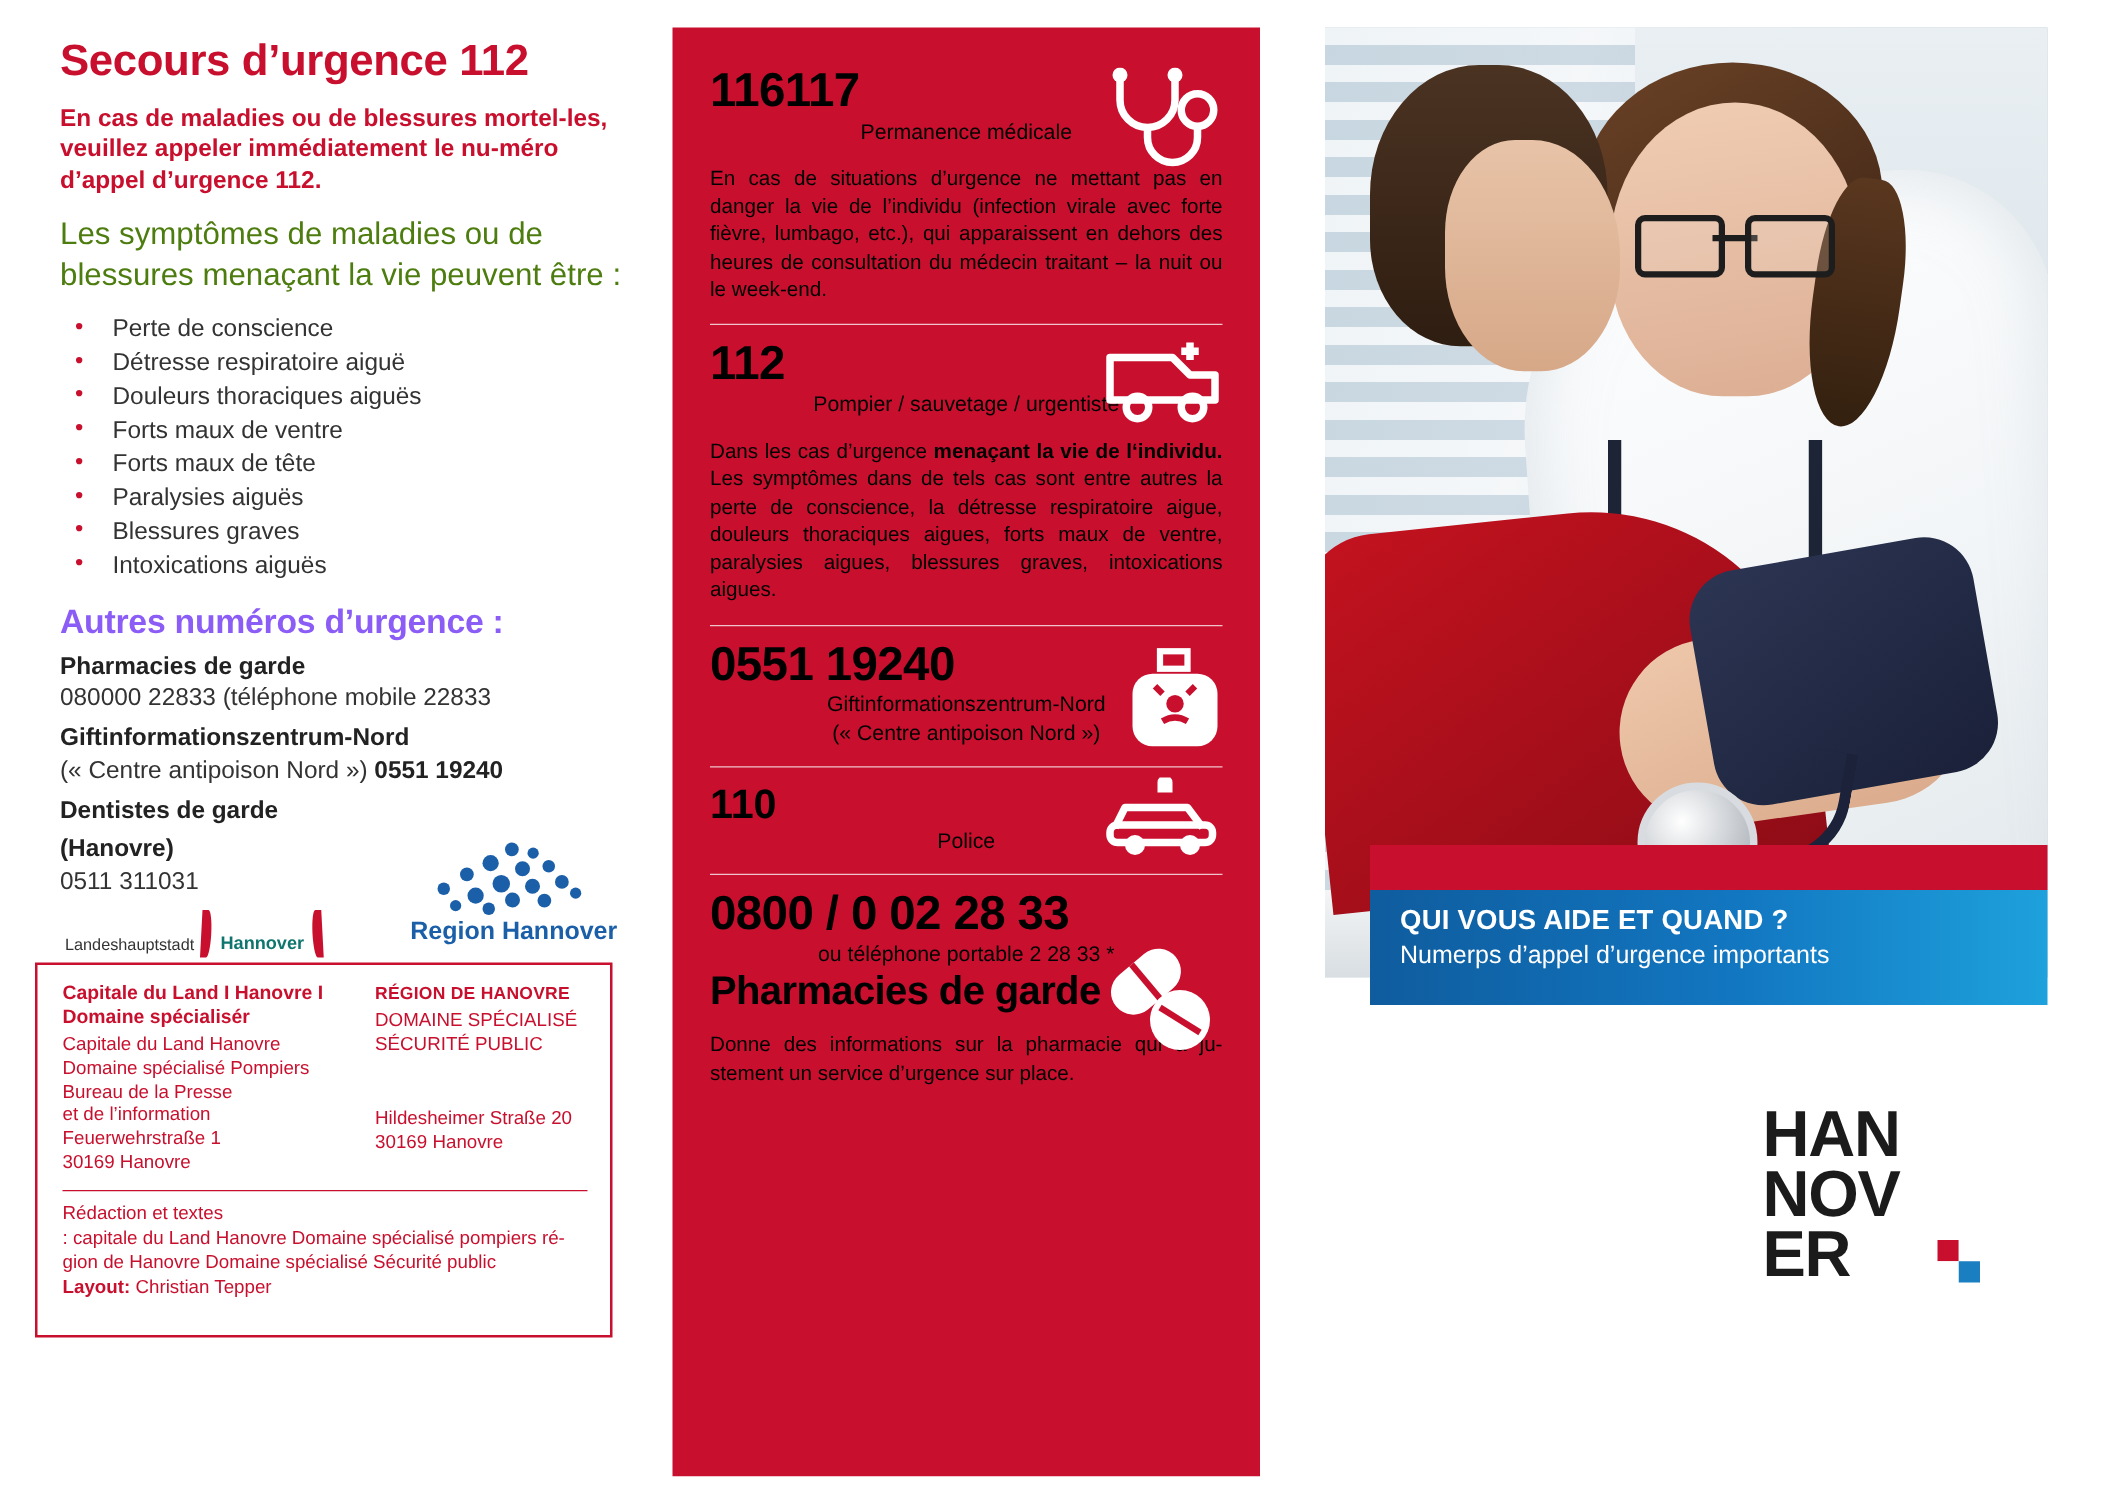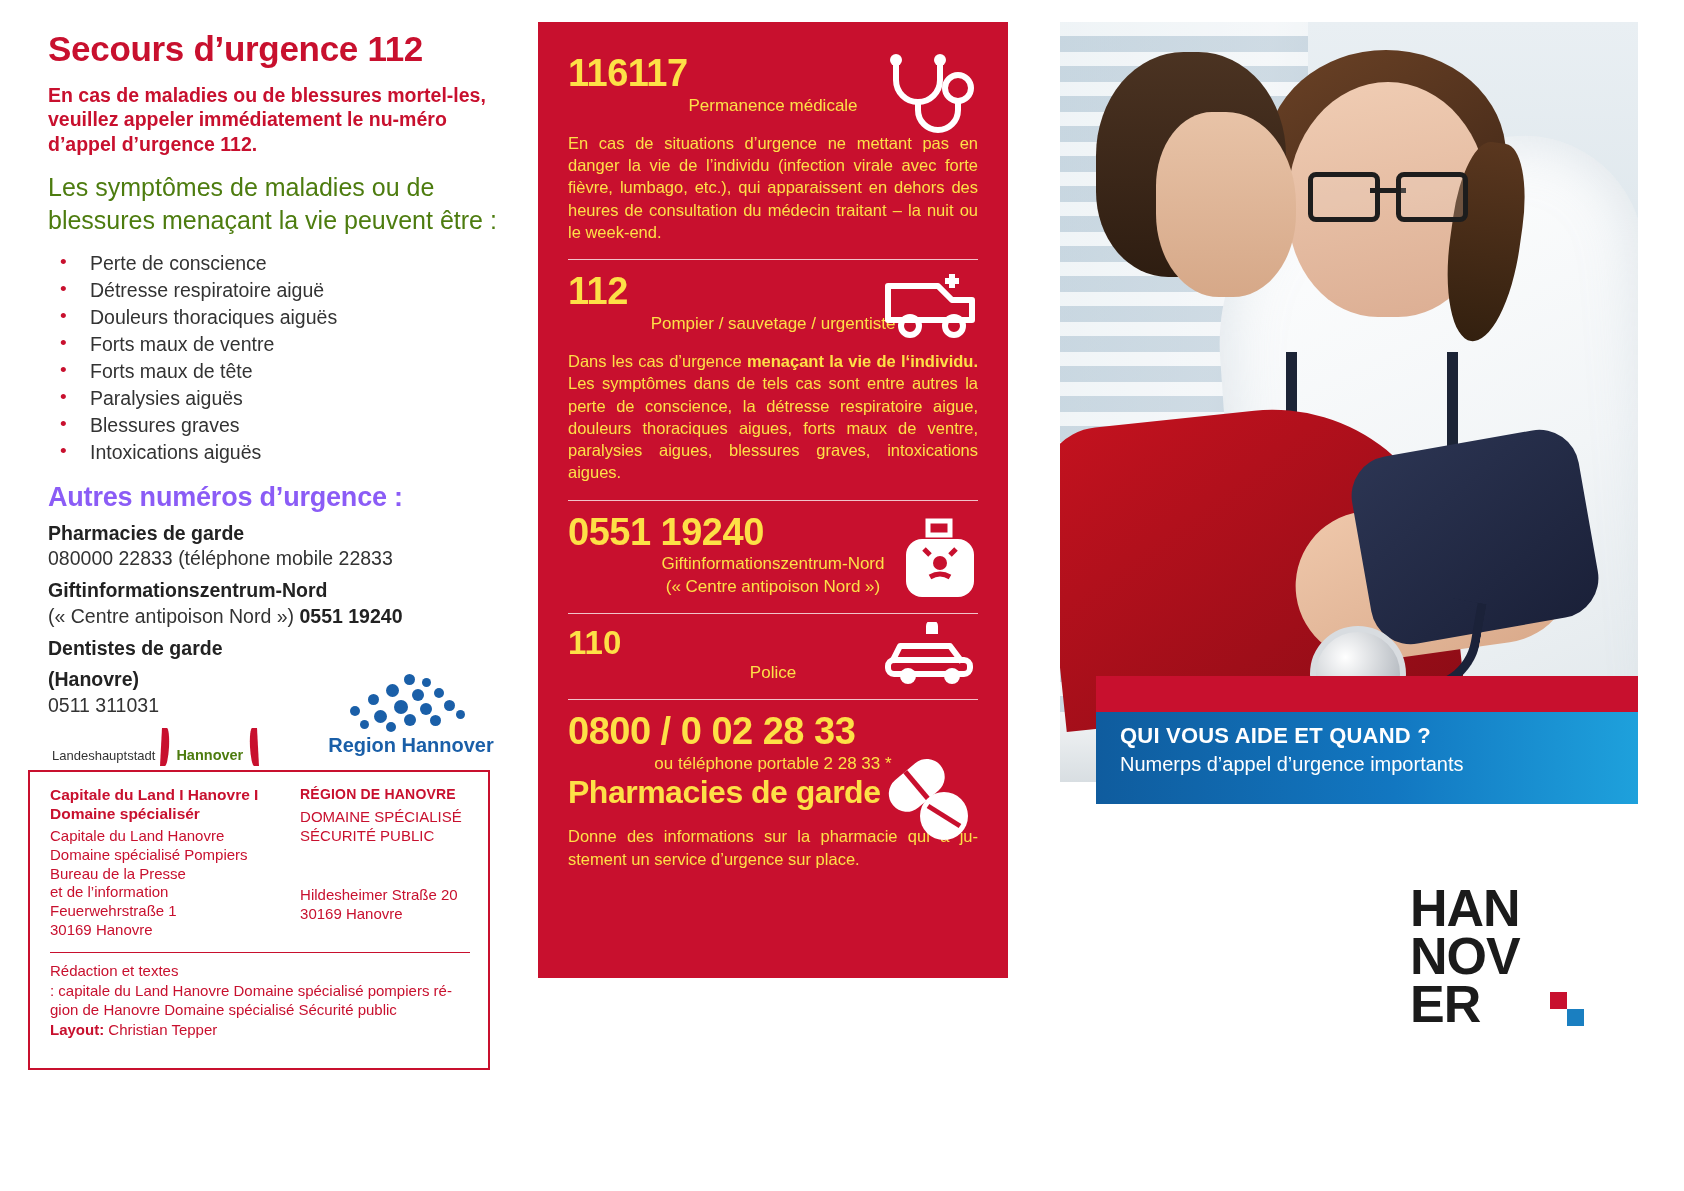--- a/index.html
+++ b/index.html
@@ -130,21 +130,21 @@
     width: 8px;
     height: 38px;
     background: #c8102e;
     border-radius: 40% 0 0 40% / 50% 0 0 50%;
     margin: 0 0 0 7px;
     transform: skewX(3deg);
   }
   .lh-text-b {
     font-size: 14.5px;
     font-weight: bold;
-    color: #4d7c0f;
+    color: #0f766e;
     padding-bottom: 3px;
     margin-top: 48px;
   }
   .rh-logo {
     position: absolute;
     right: 12px;
     top: 0px;
     width: 190px;
     text-align: center;
   }
@@ -211,23 +211,23 @@
     line-height: 1.3;
   }
   .imp-foot b { font-weight: bold; }
 
   
   .col-mid {
     position: absolute;
     left: 538px;
     top: 22px;
     width: 470px;
-    height: 956px;
+    height: 1159px;
     background: #c8102e;
-    color: #fde047;
+    color: #000000;
     padding: 32px 30px 0 30px;
     box-sizing: border-box;
   }
   .blk { position: relative; }
   .num {
     font-size: 38px;
     font-weight: bold;
     line-height: 1.04;
     letter-spacing: -0.5px;
   }

